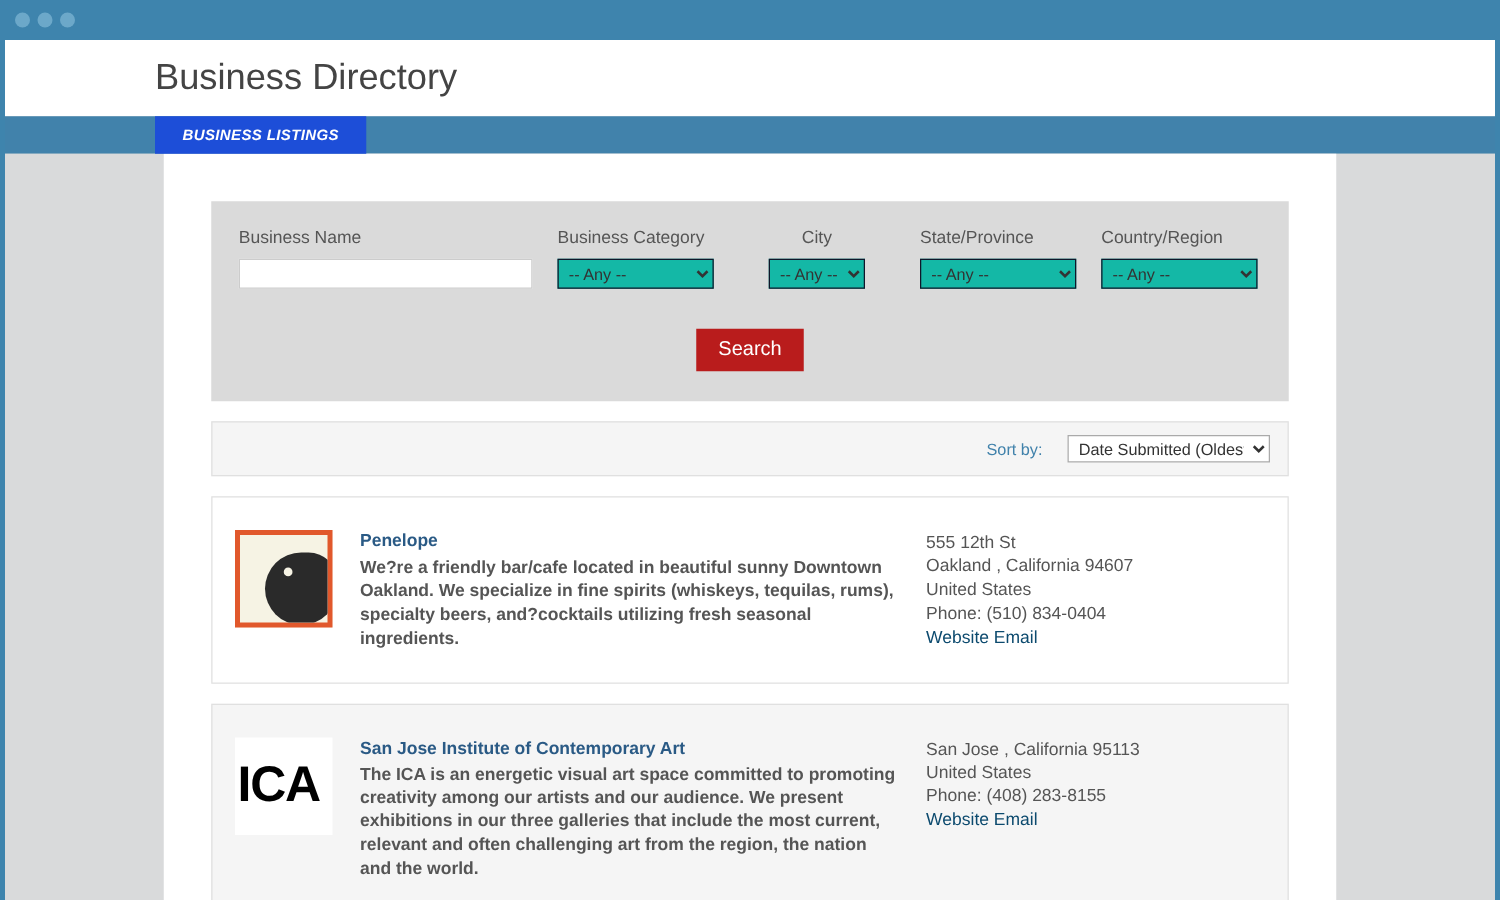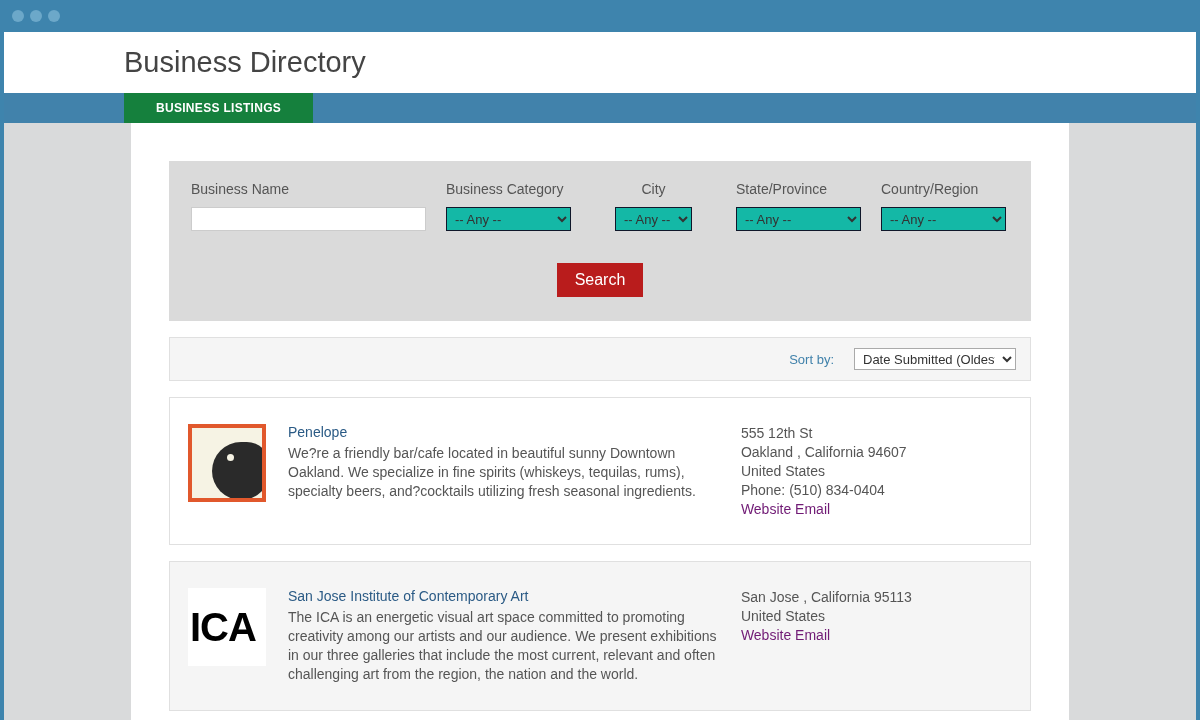--- a/index.html
+++ b/index.html
@@ -45,29 +45,30 @@
       color: #444;
     }
     .nav-bar {
       background: #4182ab;
       height: 30px;
       display: flex;
       align-items: stretch;
       padding-left: 120px;
     }
     .nav-tab {
-      background: #15803d;
+      background: #1d4ed8;
       color: #fff;
       font-size: 12px;
       font-weight: bold;
       letter-spacing: 0.3px;
-      padding: 0 32px;
+      padding: 0 22px;
       display: flex;
       align-items: center;
       cursor: pointer;
+      font-style: italic;
     }
     .main-area {
       background: #d9dadb;
       padding: 0;
     }
     .content-card {
       background: #fff;
       margin: 0 auto;
       width: 938px;
       padding: 38px;
@@ -170,40 +171,41 @@
     .listing-thumb {
       width: 78px;
       height: 78px;
       flex-shrink: 0;
       display: flex;
       align-items: center;
       justify-content: center;
     }
     .listing-body {
       width: 445px;
+      font-weight: bold;
     }
     .listing-title {
       color: #2a5a85;
       font-size: 14px;
       margin-bottom: 4px;
       cursor: pointer;
     }
     .listing-desc {
       color: #555;
       font-size: 14px;
       line-height: 1.35;
     }
     .listing-info {
       width: 280px;
       color: #555;
       font-size: 14px;
       line-height: 1.35;
     }
     .listing-info a {
-      color: #701a75;
+      color: #0c4a6e;
       text-decoration: none;
       cursor: pointer;
     }
     
     .thumb-bird {
       width: 78px;
       height: 78px;
       border: 4px solid #e1582c;
       background: #f6f3e4;
       position: relative;
@@ -339,20 +341,24 @@
             <div class="thumb-ica">ICA</div>
           </div>
           <div class="listing-body">
             <div class="listing-title">San Jose Institute of Contemporary Art</div>
             <div class="listing-desc">The ICA is an energetic visual art space committed to promoting creativity among our artists and our audience. We present exhibitions in our three galleries that include the most current, relevant and often challenging art from the region, the nation and the world.</div>
           </div>
           <div class="listing-info">
             <div>San Jose ,  California 95113</div>
             <div>United States</div>
             <div>
+              <span>Phone:</span>
+              <span>(408) 283-8155</span>
+            </div>
+            <div>
               <a>Website</a>
               <a>Email</a>
             </div>
           </div>
         </div>
 
       </div>
     </div>
 
   </div>

